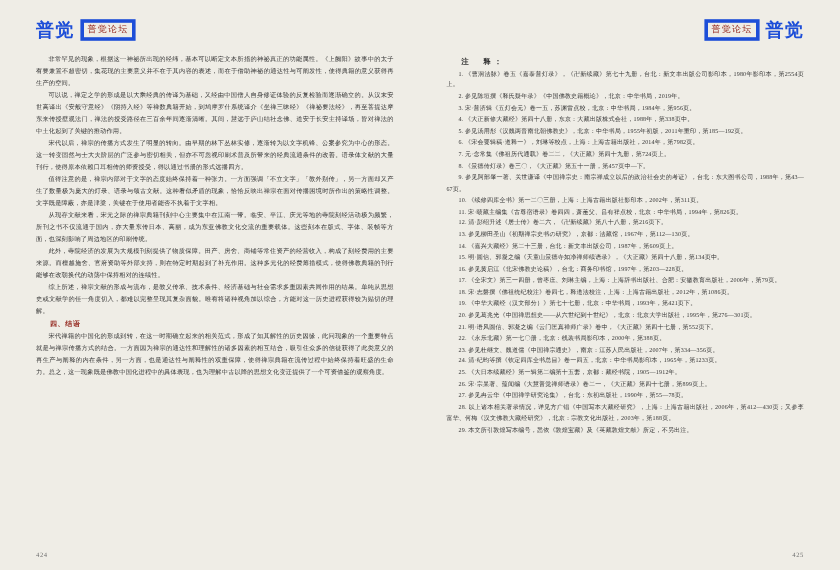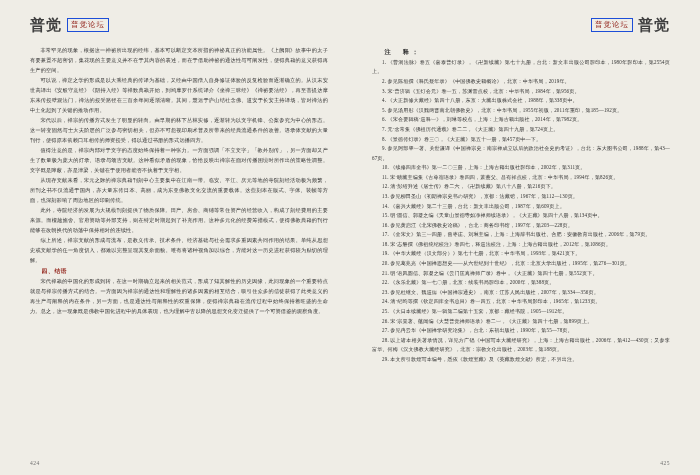--- a/index.html
+++ b/index.html
@@ -27,29 +27,29 @@
 
   
   .head{
     display:flex;align-items:center;
     height:22px;
     margin-bottom:10px;
   }
   .head.left-head{justify-content:flex-start;}
   .head.right-head{justify-content:flex-end;}
   .brand{
-    color:#404040;
+    color:#1d4ed8;
     font-weight:bold;
     font-size:15px;
     letter-spacing:1px;
     font-family:Liberation Serif, serif;
   }
   .head-tag{
     display:inline-block;
-    border:1px solid #1d4ed8;
+    border:3px solid #1d4ed8;
     color:#8f1d14;
     font-size:7.5px;
     line-height:1;
     padding:2.5px 3px;
     margin:0 5px;
     letter-spacing:1px;
     white-space:nowrap;
   }
 
   .col{

